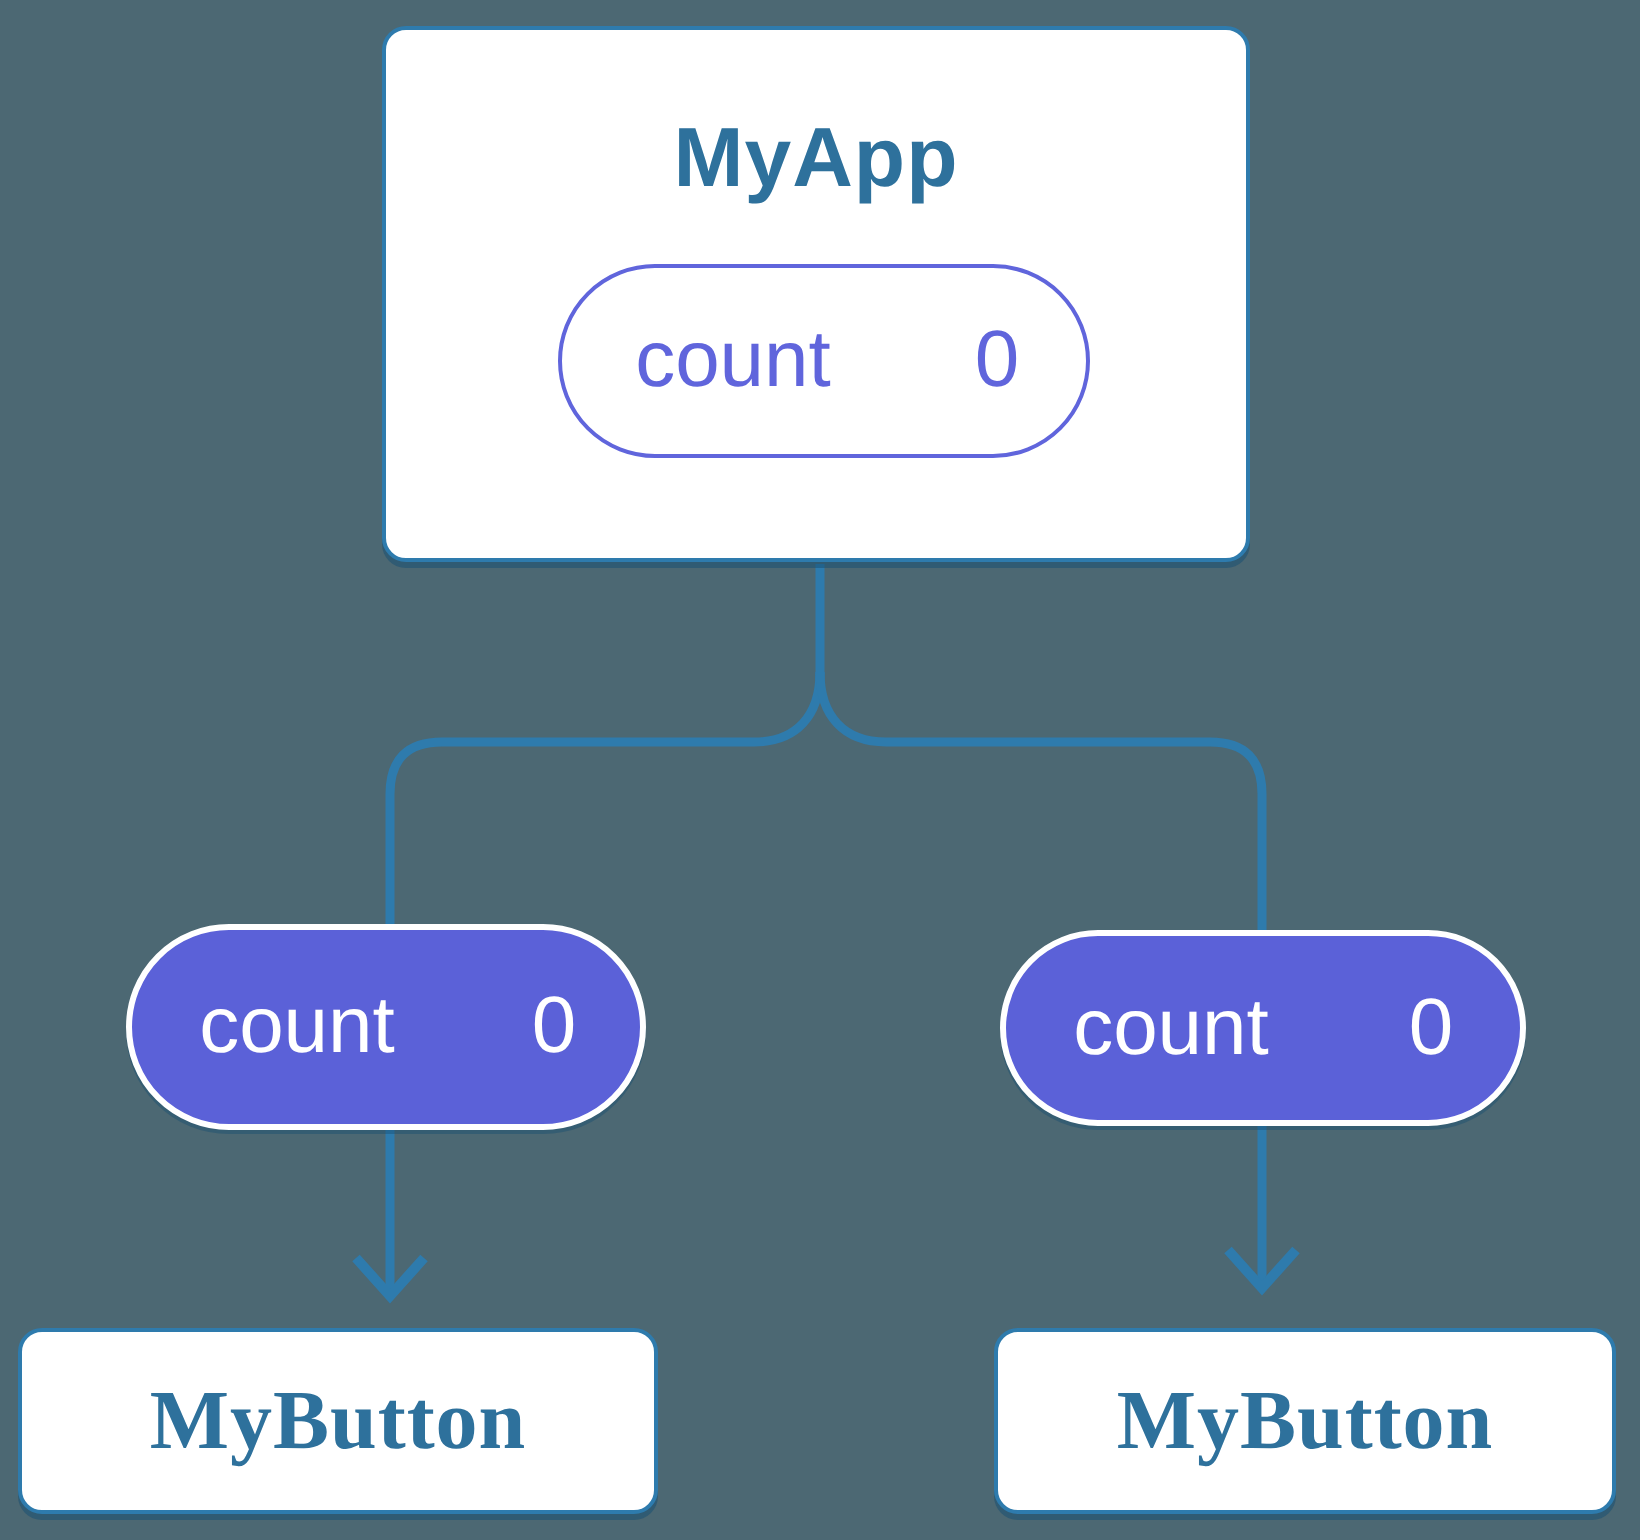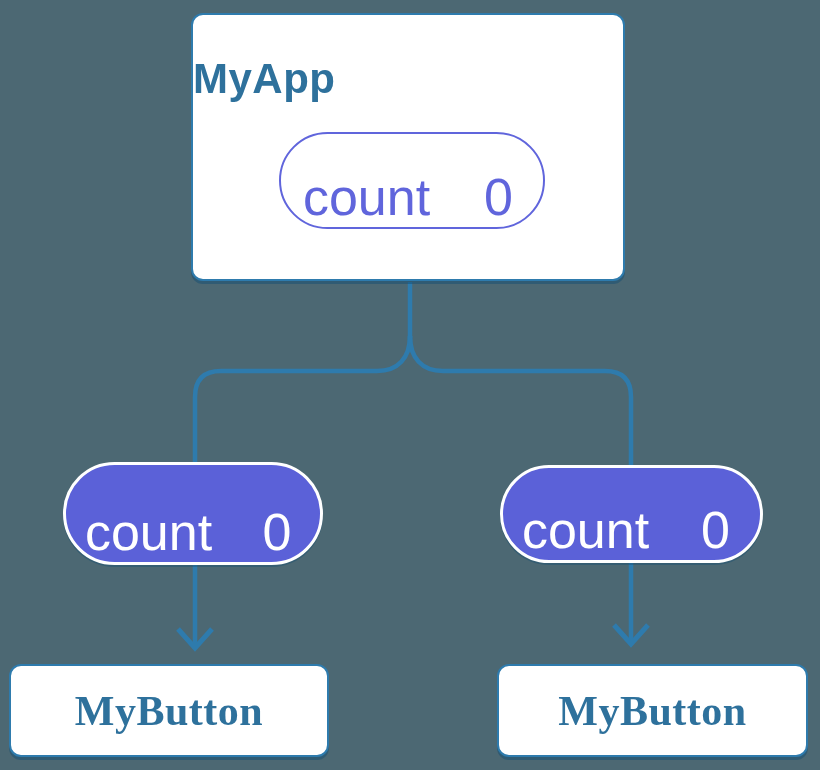--- a/index.html
+++ b/index.html
@@ -22,31 +22,32 @@
   .node{
     position:absolute;z-index:2;
     background:var(--node-bg);
     border:2px solid var(--connector);
     border-radius:12px;
     box-shadow:0 3px 0 rgba(26,80,114,0.55);
   }
   .node-title{
     color:var(--node-text);
     font-size:42px;font-weight:600;letter-spacing:0.5px;
+    text-align:center;
   }
   #node-myapp{left:191px;top:13px;width:434px;height:268px;}
   #node-myapp .node-title{position:absolute;left:0;right:0;top:40px;}
   .btn-node{display:flex;align-items:center;justify-content:center;font-family:Liberation Serif, serif;}
   #node-mybutton-left{left:9px;top:664px;width:320px;height:93px;}
   #node-mybutton-right{left:497px;top:664px;width:311px;height:93px;}
   .pill{
     position:absolute;z-index:3;
-    display:flex;align-items:flex-end;
+    display:flex;align-items:center;
     border-radius:60px;overflow:hidden;
-    font-size:52px;
+    font-size:40px;
   }
   .pill .cell{display:flex;align-items:center;justify-content:center;}
   .pill-root{
     left:279px;top:132px;width:266px;height:97px;
     background:var(--node-bg);
     border:2px solid var(--purple);
     color:var(--purple);
   }
   .pill-root .cell-key{width:171px;}
   .pill-root .cell-val{flex:1;}

